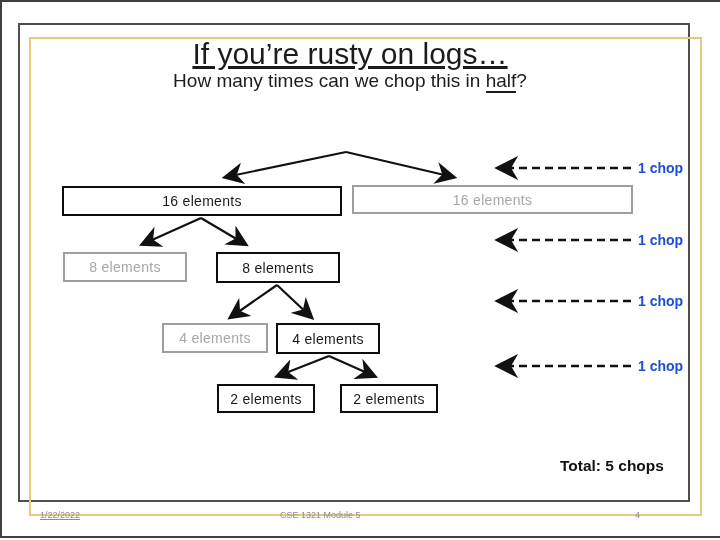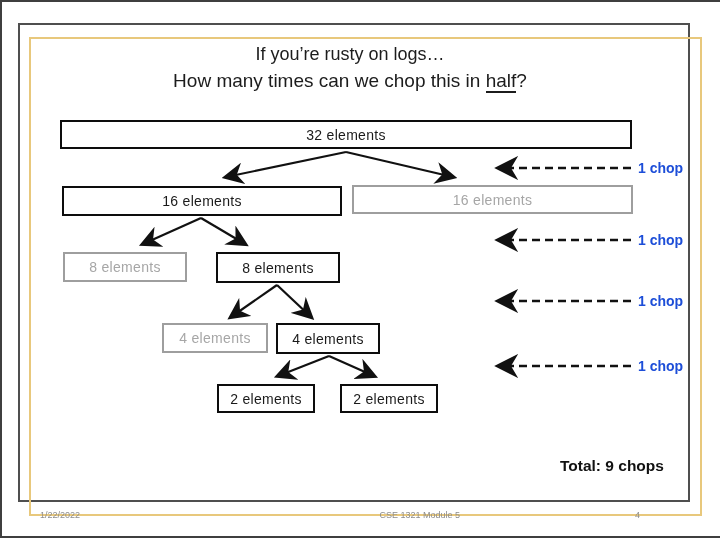--- a/index.html
+++ b/index.html
@@ -19,21 +19,21 @@
   .frame-dark{
     position:absolute;left:18px;top:23px;width:672px;height:479px;
     border:2px solid #4f4f4f;box-sizing:border-box;
   }
   .frame-gold{
     position:absolute;left:29px;top:37px;width:673px;height:479px;
     border:2px solid #e8c87c;box-sizing:border-box;
   }
   
   .title-block{position:absolute;left:20px;top:40px;width:660px;text-align:center;color:#1c1c1c;}
-  .title-main{font-size:18px;line-height:28px;font-weight:400;}
+  .title-main{font-size:30px;line-height:28px;font-weight:400;text-decoration:underline;}
   .title-sub{font-size:19px;line-height:26px;font-weight:400;}
   .title-sub .emph{border-bottom:2px solid #1c1c1c;padding-bottom:0px;}
   
   .node{
     position:absolute;box-sizing:border-box;
     display:flex;align-items:center;justify-content:center;
     font-size:14px;letter-spacing:0.3px;background:#fff;
   }
   .node.dark{border:2px solid #0d0d0d;color:#1a1a1a;}
   .node.gray{border:2px solid #9e9e9e;color:#a6a6a6;}
@@ -53,42 +53,41 @@
     position:absolute;left:638px;width:60px;
     font-size:14px;font-weight:600;color:#1d4ed8;line-height:18px;
   }
   .chop-1{top:159px;} .chop-2{top:231px;} .chop-3{top:292px;} .chop-4{top:357px;}
   .total-label{
     position:absolute;left:560px;top:457px;
     font-size:15.5px;font-weight:600;color:#111;
   }
   
   .footer-text{position:absolute;font-size:9px;line-height:10px;color:#8c8c8c;}
-  .footer-date{left:40px;top:510px;}
-  .footer-center{left:280px;top:510px;width:180px;text-align:right;}
+  .footer-date{left:40px;top:510px;text-decoration:underline;}
+  .footer-center{left:280px;top:510px;width:180px;text-align:left;}
   .footer-page{left:635px;top:510px;}
 </style>
 </head>
 <body>
 
 <div class="slide">
 
   <div class="edge edge-top"></div>
   <div class="edge edge-left"></div>
   <div class="edge edge-bottom"></div>
 
   <div class="frame-dark"></div>
   <div class="frame-gold"></div>
 
   <div class="title-block">
     <div class="title-main">If you’re rusty on logs…</div>
     <div class="title-sub"><span>How many times can we chop this in </span><span class="emph">half</span><span>?</span></div>
   </div>
 
-  <div class="node dark n32">32 elements</div>
   <div class="node dark n16l">16 elements</div>
   <div class="node gray n16r">16 elements</div>
   <div class="node gray n8l">8 elements</div>
   <div class="node dark n8r">8 elements</div>
   <div class="node gray n4l">4 elements</div>
   <div class="node dark n4r">4 elements</div>
   <div class="node dark n2l">2 elements</div>
   <div class="node dark n2r">2 elements</div>
 
   <svg class="arrows" width="720" height="540" viewBox="0 0 720 540" xmlns="http://www.w3.org/2000/svg">
@@ -114,19 +113,19 @@
     <line x1="631" y1="240" x2="499" y2="240" stroke="#111" stroke-width="2.4" stroke-dasharray="8 5" marker-end="url(#ah)"></line>
     <line x1="631" y1="301" x2="499" y2="301" stroke="#111" stroke-width="2.4" stroke-dasharray="8 5" marker-end="url(#ah)"></line>
     <line x1="631" y1="366" x2="499" y2="366" stroke="#111" stroke-width="2.4" stroke-dasharray="8 5" marker-end="url(#ah)"></line>
   </svg>
 
   <div class="chop-label chop-1">1 chop</div>
   <div class="chop-label chop-2">1 chop</div>
   <div class="chop-label chop-3">1 chop</div>
   <div class="chop-label chop-4">1 chop</div>
 
-  <div class="total-label">Total: 9 chops</div>
+  <div class="total-label">Total: 5 chops</div>
 
   <div class="footer-text footer-date">1/22/2022</div>
   <div class="footer-text footer-center">CSE 1321 Module 5</div>
   <div class="footer-text footer-page">4</div>
 
 </div>
 
 </body></html>

